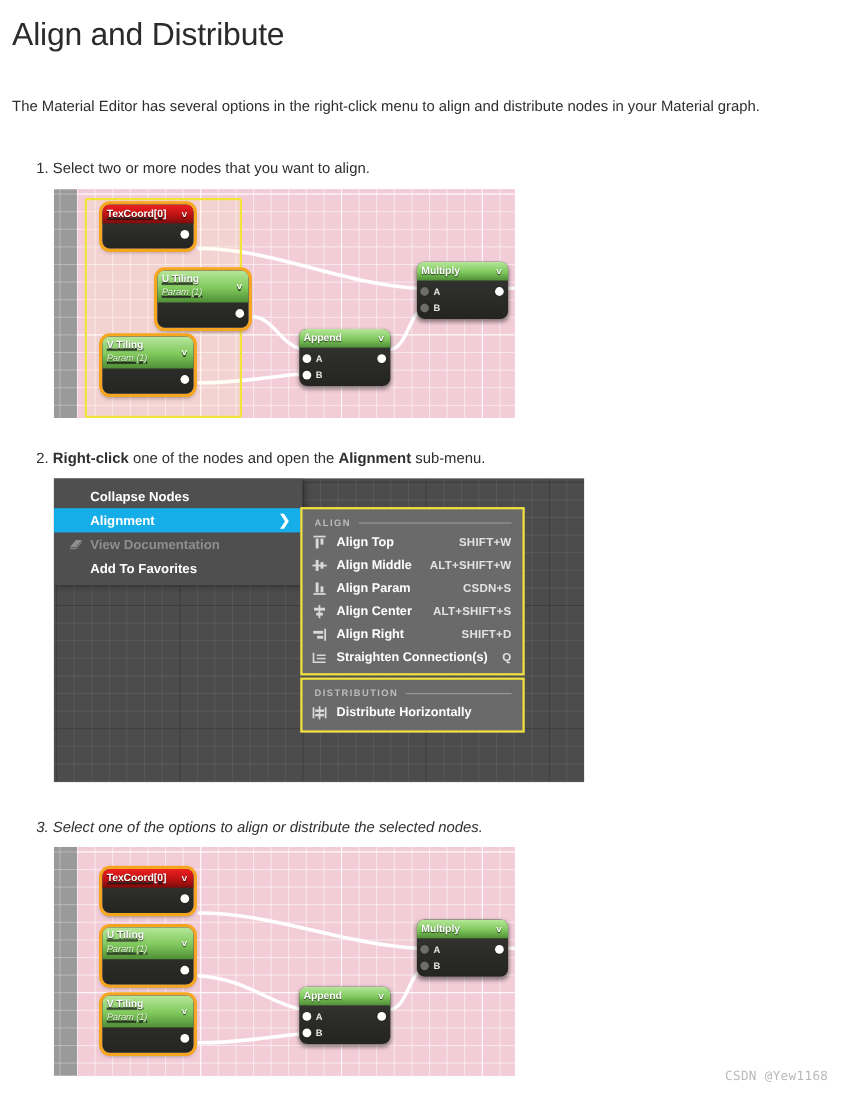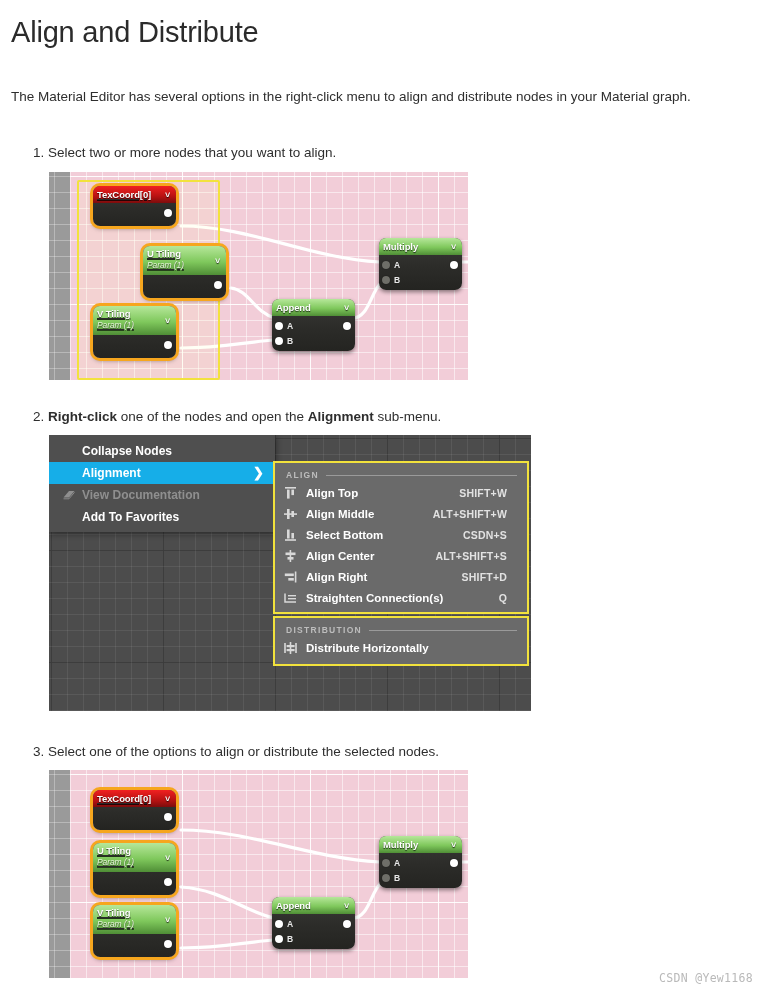--- a/index.html
+++ b/index.html
@@ -40,21 +40,21 @@
     position: absolute;
     left: 33px;
     font-size: 13.5px;
     color: #2e2e2e;
     white-space: nowrap;
   }
   .step b { font-weight: 700; }
   .step-num { }
   #step-1 { top: 145px; }
   #step-2 { top: 409px; }
-  #step-3 { top: 744px; }
+  #step-3 { top: 744px; font-style: italic; }
 
   .watermark {
     position: absolute;
     right: 12px;
     top: 971px;
     font-size: 11.5px;
     color: #b9b9b9;
     letter-spacing: 0.3px;
     font-family: "DejaVu Sans Mono", monospace;
     white-space: nowrap;
@@ -239,21 +239,21 @@
     left: 14px;
     top: 6px;
     width: 12px; height: 10px;
   }
 
   
   .submenu {
     position: absolute;
     left: 224px;
     top: 26px;
-    width: 256px;
+    width: 204px;
   }
   .submenu-group {
     background: #6a6a6a;
     border: 2px solid #f2e23c;
     box-sizing: border-box;
   }
   .submenu-group + .submenu-group { margin-top: 2px; }
   .group-label {
     display: flex;
     align-items: center;
@@ -269,21 +269,21 @@
     flex: 1;
     height: 1px;
     background: #9a9a9a;
   }
   .sub-item {
     position: relative;
     height: 21px;
     display: flex;
     align-items: center;
     padding-left: 31px;
-    padding-right: 20px;
+    padding-right: 10px;
     font-size: 11.5px;
     font-weight: 700;
     color: #ffffff;
     white-space: nowrap;
   }
   .sub-icon {
     position: absolute;
     left: 8px;
     top: 50%;
     margin-top: -7px;
@@ -454,21 +454,21 @@
         <span>Align Middle</span>
         <span class="sub-shortcut">ALT+SHIFT+W</span>
       </div>
 
       <div class="sub-item">
         <svg class="sub-icon" viewBox="0 0 15 14">
           <rect x="4" y="1.5" width="2.6" height="9" fill="#d9d9d9"></rect>
           <rect x="8.4" y="5" width="2.6" height="5.5" fill="#d9d9d9"></rect>
           <rect x="2" y="11.2" width="11" height="1.6" fill="#d9d9d9"></rect>
         </svg>
-        <span>Select Bottom</span>
+        <span>Align Param</span>
         <span class="sub-shortcut">CSDN+S</span>
       </div>
 
 
       <div class="sub-item">
         <svg class="sub-icon" viewBox="0 0 15 14">
           <rect x="6.6" y="1" width="1.6" height="12" fill="#d9d9d9"></rect>
           <rect x="2.5" y="3.5" width="10" height="2.6" fill="#d9d9d9"></rect>
           <rect x="4.5" y="8" width="6" height="2.6" fill="#d9d9d9"></rect>
         </svg>

